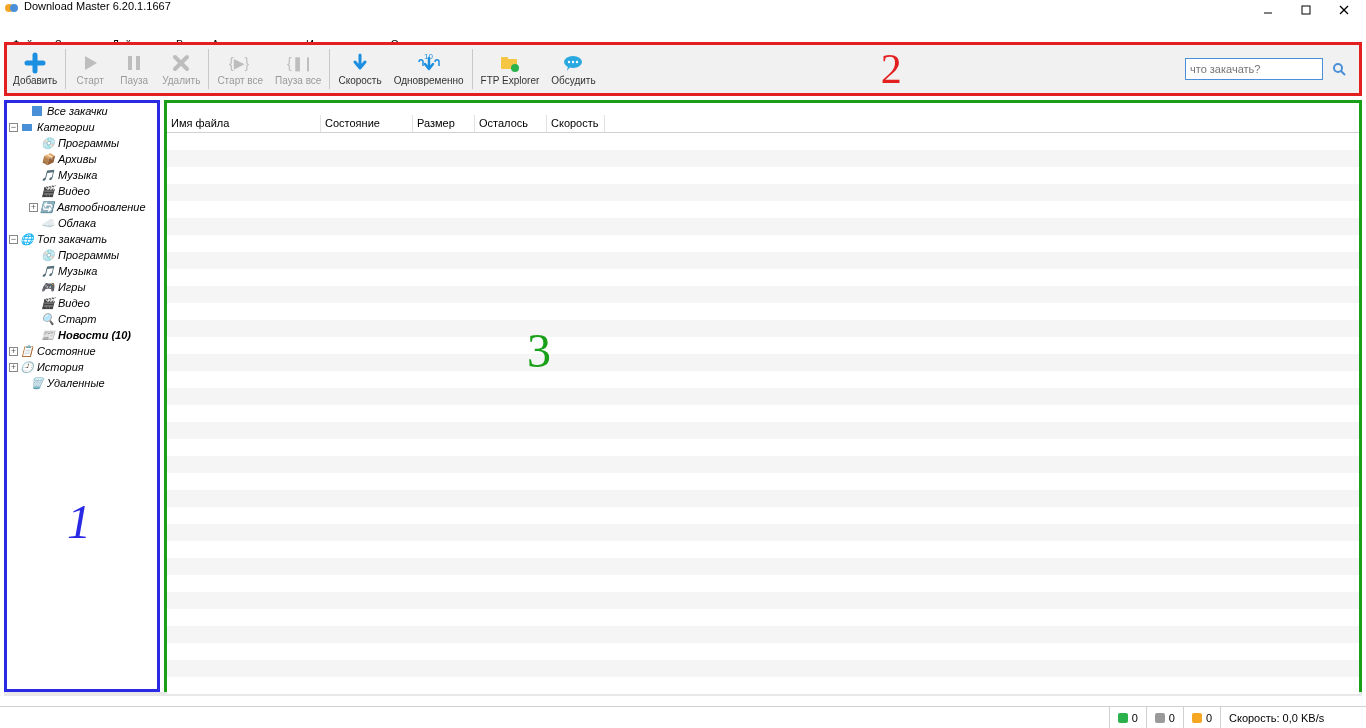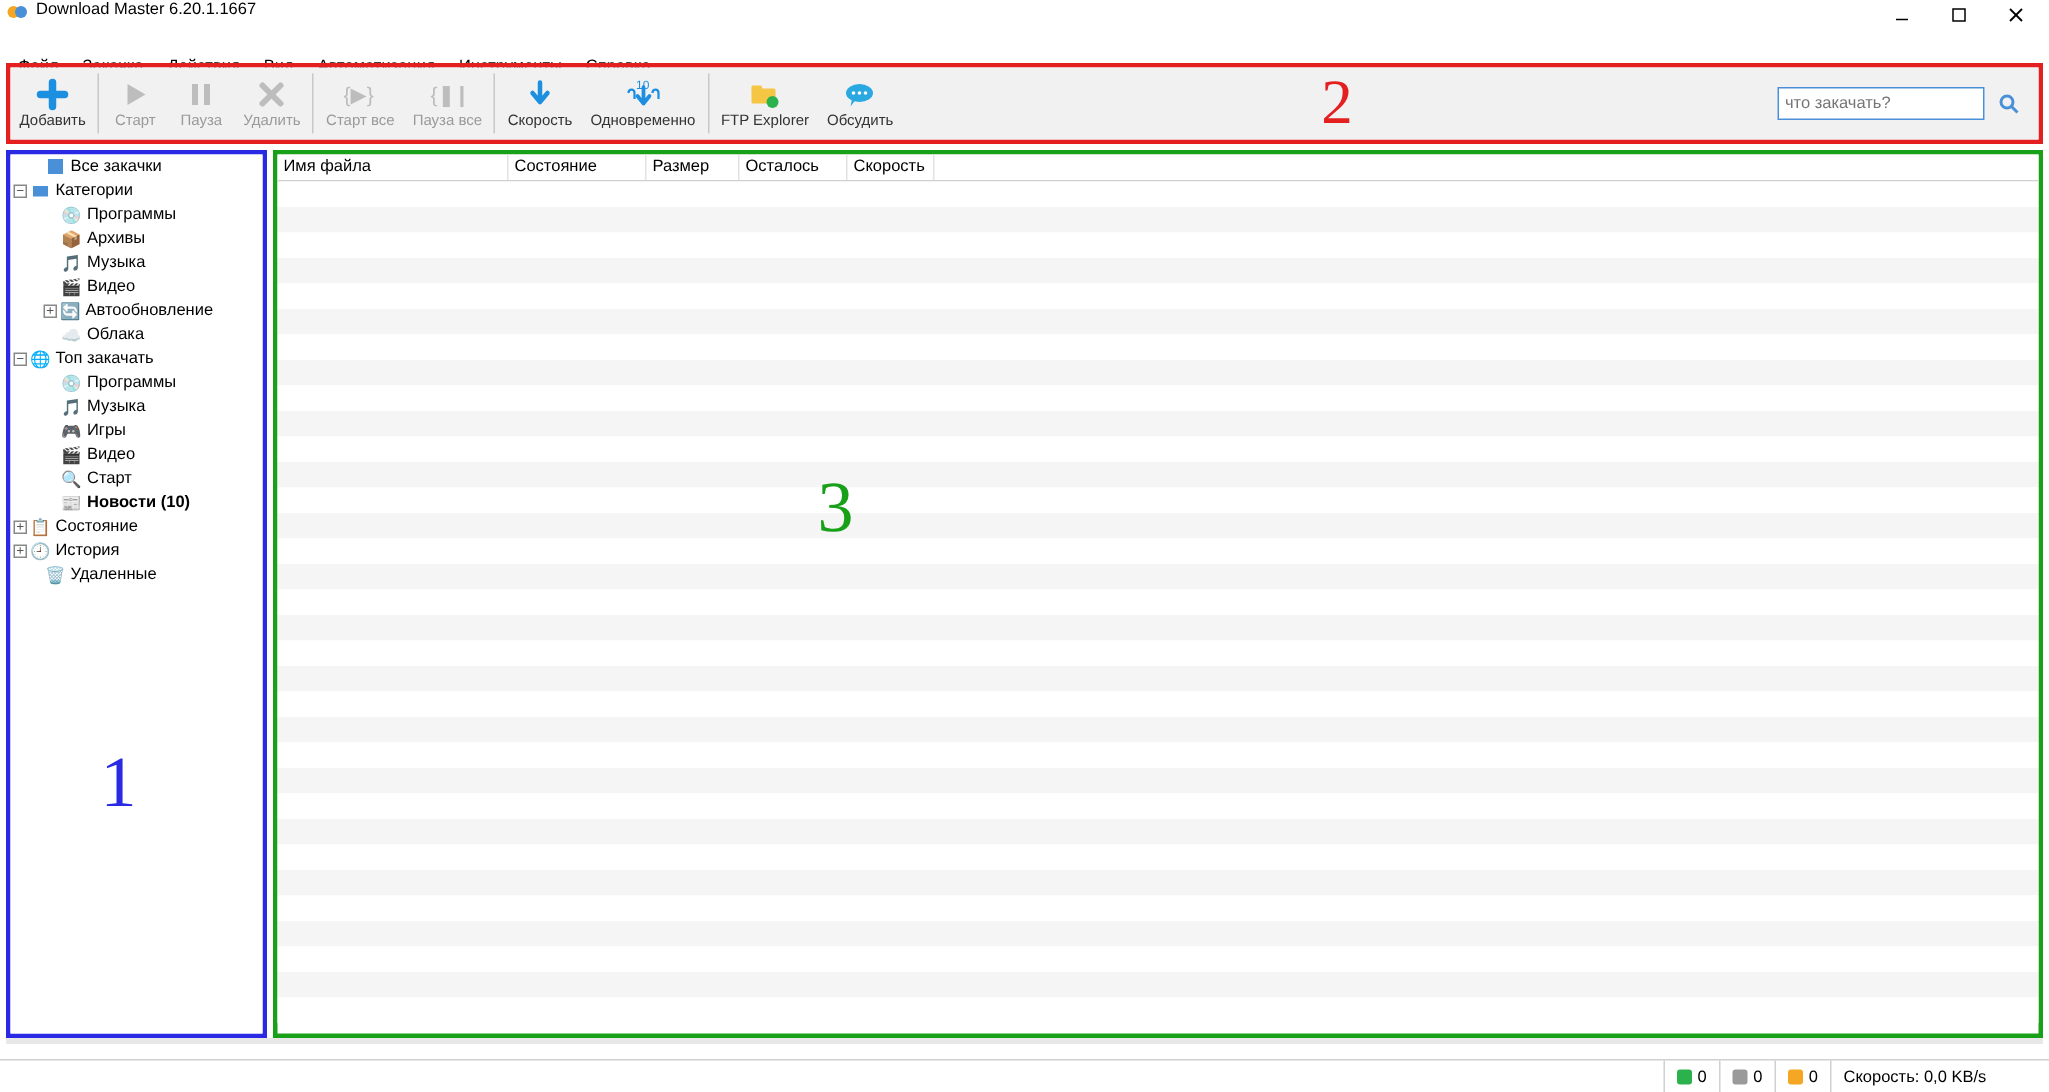--- a/index.html
+++ b/index.html
@@ -27,34 +27,34 @@
   .tb-spacer { flex: 1; display: flex; align-items: center; justify-content: center; }
   .big2 { font-family: Georgia, "Times New Roman", serif; font-size: 42px; color: #e41f1f; }
   .tb-right { display: flex; align-items: center; padding: 0 4px; }
   .tb-search { width: 138px; height: 22px; border: 1px solid #4a90d9; font-size: 11px; padding: 2px 4px; color: #777; background:#fff; }
   .tb-mag { width: 16px; height: 16px; margin: 0 8px; display:flex; align-items:center; justify-content:center; }
   .tb-speed { width: 126px; height: 38px; border: 1px solid #9fc3e7; background: #e9f2fb; font-size: 9px; color:#333; display:flex; align-items:flex-start; justify-content:flex-end; padding: 2px 4px; }
 
   
   .bodyrow { display: flex; height: 592px; margin: 4px 4px 0 4px; }
 
-  .sidebar-wrap { width: 174px; border: 3px solid #2a2ae4; height: 100%; margin-right: 4px; position: relative; }
+  .sidebar-wrap { width: 156px; border: 3px solid #2a2ae4; height: 100%; margin-right: 4px; position: relative; font-style: italic; }
   .sidebar { width: 100%; height: 100%; background: #fff; font-size: 11px; overflow: hidden; }
   .tree-item { display: flex; align-items: center; height: 16px; padding: 0 2px; white-space: nowrap; }
   .tree-item .exp { width: 9px; height: 9px; border: 1px solid #888; margin-right: 2px; display:flex; align-items:center; justify-content:center; font-size:9px; line-height:1; color:#555; background:#fff; cursor:pointer; }
   .tree-item .exp.blank { border:none; }
   .tree-item .ico { width: 14px; height: 14px; margin-right: 3px; display:flex; align-items:center; justify-content:center; }
   .tree-item .lbl { cursor: default; }
   .tree-item.bold .lbl { font-weight: bold; }
   .indent1 { padding-left: 12px; }
   .indent2 { padding-left: 34px; }
   .big1 { position: absolute; bottom: 140px; left: 60px; font-family: Georgia, "Times New Roman", serif; font-size: 48px; color: #2a2ae4; }
 
   .main-wrap { flex: 1; border: 3px solid #18a018; height: 100%; position: relative; background:#fff; }
-  .list-header { display: flex; height: 18px; border-bottom: 1px solid #d0d0d0; font-size: 11px; background:#fff; }
+  .list-header { display: flex; height: 18px; border-bottom: 1px solid #d0d0d0; font-size: 11px; background:#fff;margin-top:12px; }
   .list-header .hc { padding: 2px 4px; border-right: 1px solid #e2e2e2; white-space:nowrap; overflow:hidden; }
   .list-body { height: calc(100% - 18px); position: relative; }
   .rows { position:absolute; inset:0; }
   .rows .r { height: 17px; }
   .rows .r:nth-child(even) { background:#f5f5f5; }
   .rows .r:nth-child(odd)  { background:#ffffff; }
   .big3 { position:absolute; left: 360px; top: 190px; font-family: Georgia, "Times New Roman", serif; font-size: 48px; color: #18a018; }
 
   .hsplit { height: 4px; background:#e8e8e8; margin: 0 4px; }
 

